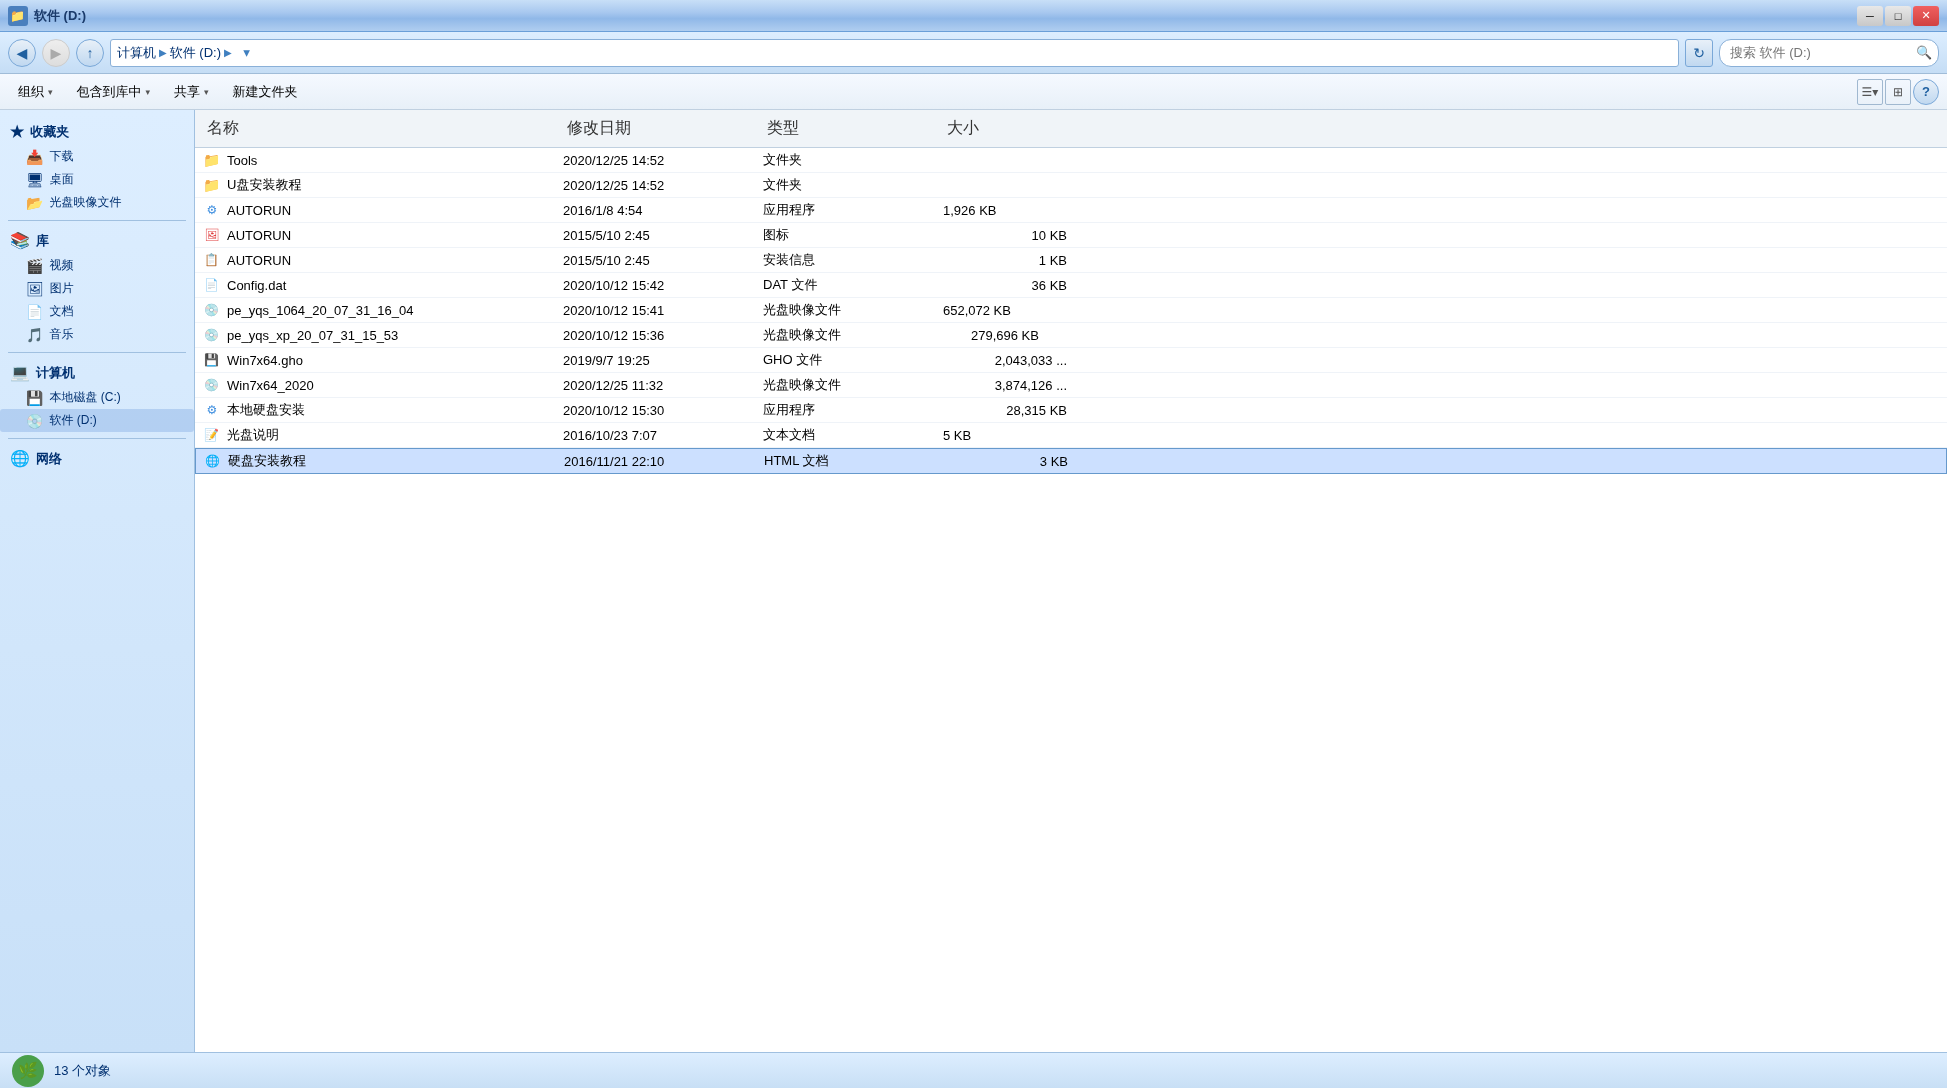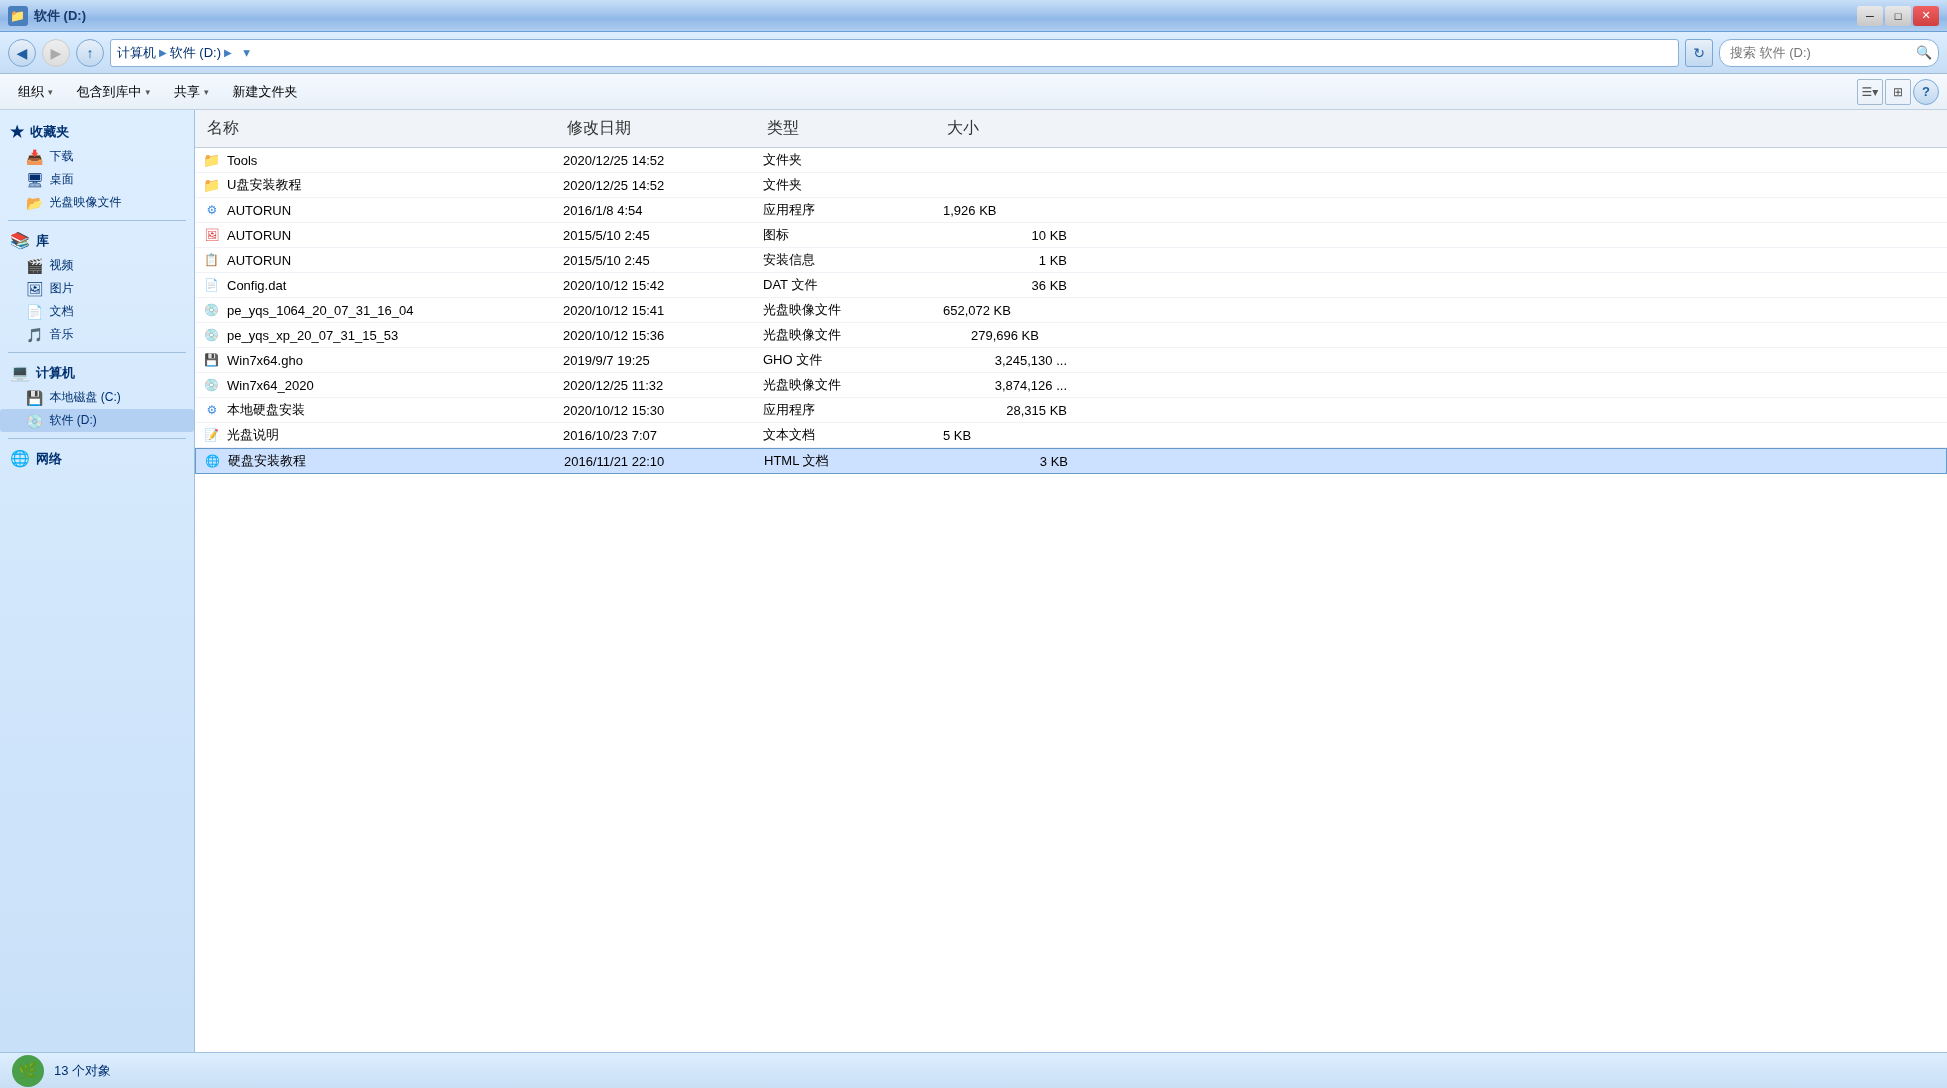--- a/index.html
+++ b/index.html
@@ -515,21 +515,21 @@
       <span>光盘映像文件</span>
       <span style="text-align:center; padding-right:16px;">279,696 KB</span>
     </div>
         <div class="file-row">
       <div class="file-name-cell">
         <span class="file-icon gho-icon">💾</span>
         <span>Win7x64.gho</span>
       </div>
       <span>2019/9/7 19:25</span>
       <span>GHO 文件</span>
-      <span style="text-align:right; padding-right:16px;">3,245,130 ...</span>
+      <span style="text-align:right; padding-right:16px;">2,043,033 ...</span>
     </div>
         <div class="file-row">
       <div class="file-name-cell">
         <span class="file-icon iso-icon">💿</span>
         <span>Win7x64_2020</span>
       </div>
       <span>2020/12/25 11:32</span>
       <span>光盘映像文件</span>
       <span style="text-align:right; padding-right:16px;">3,874,126 ...</span>
     </div>

